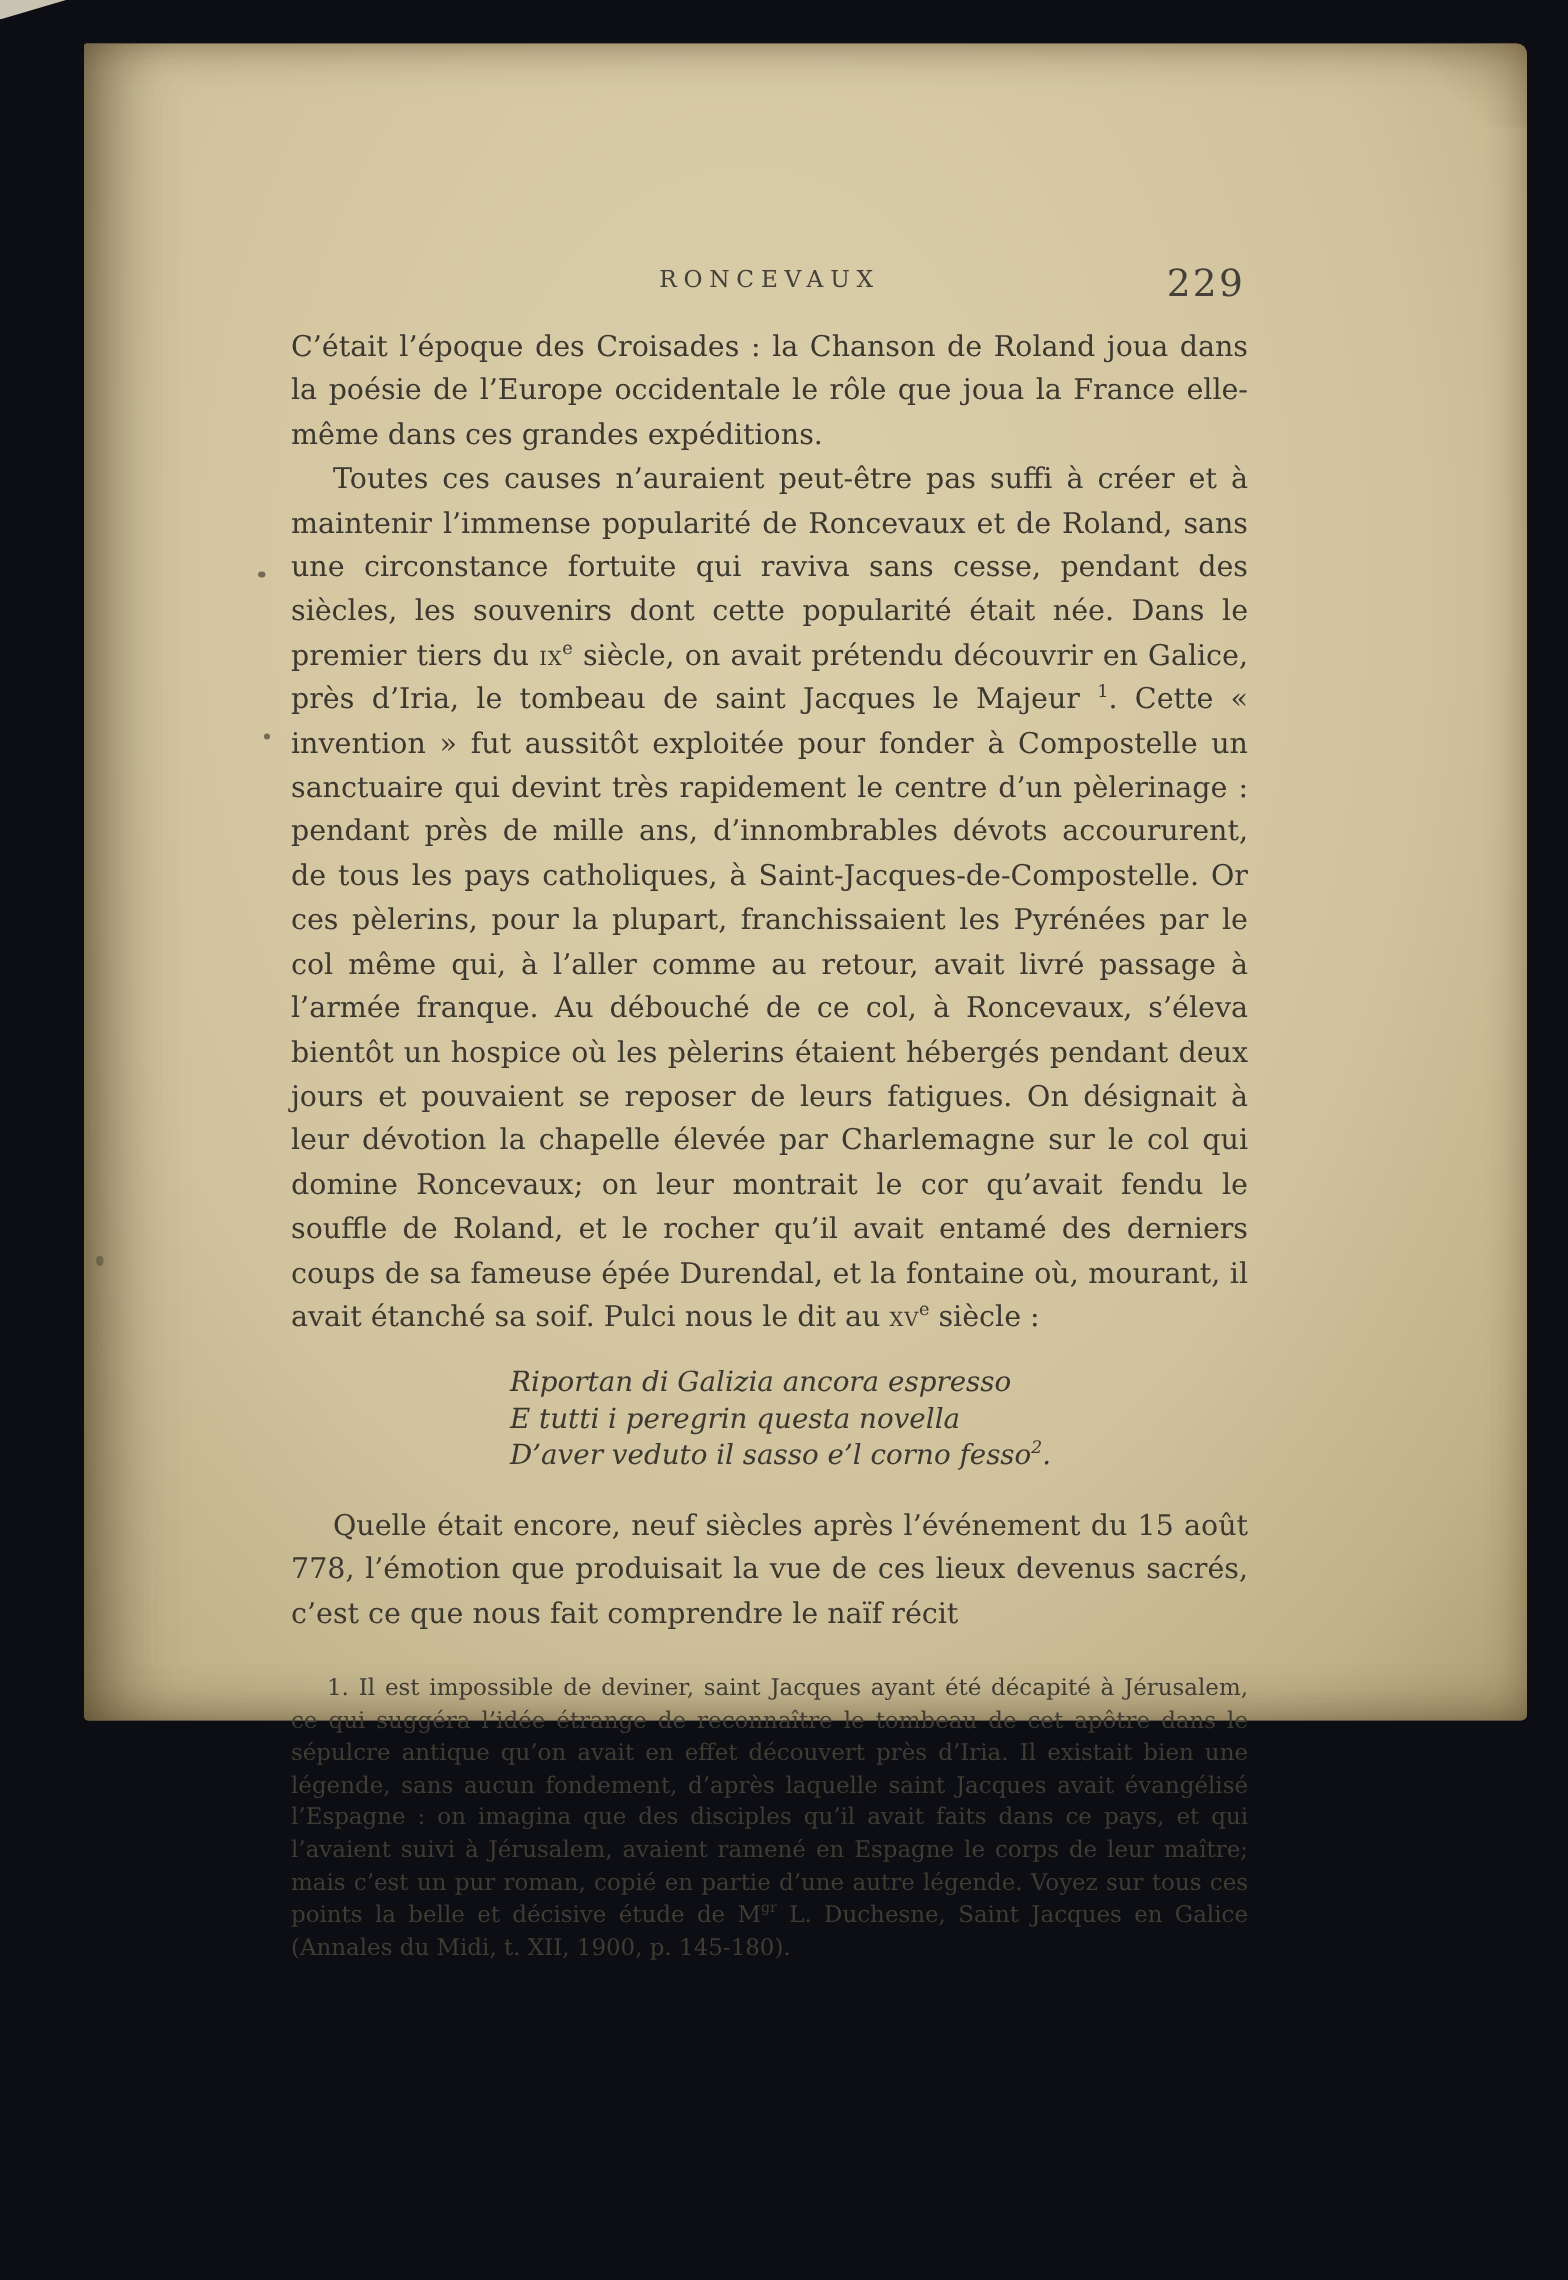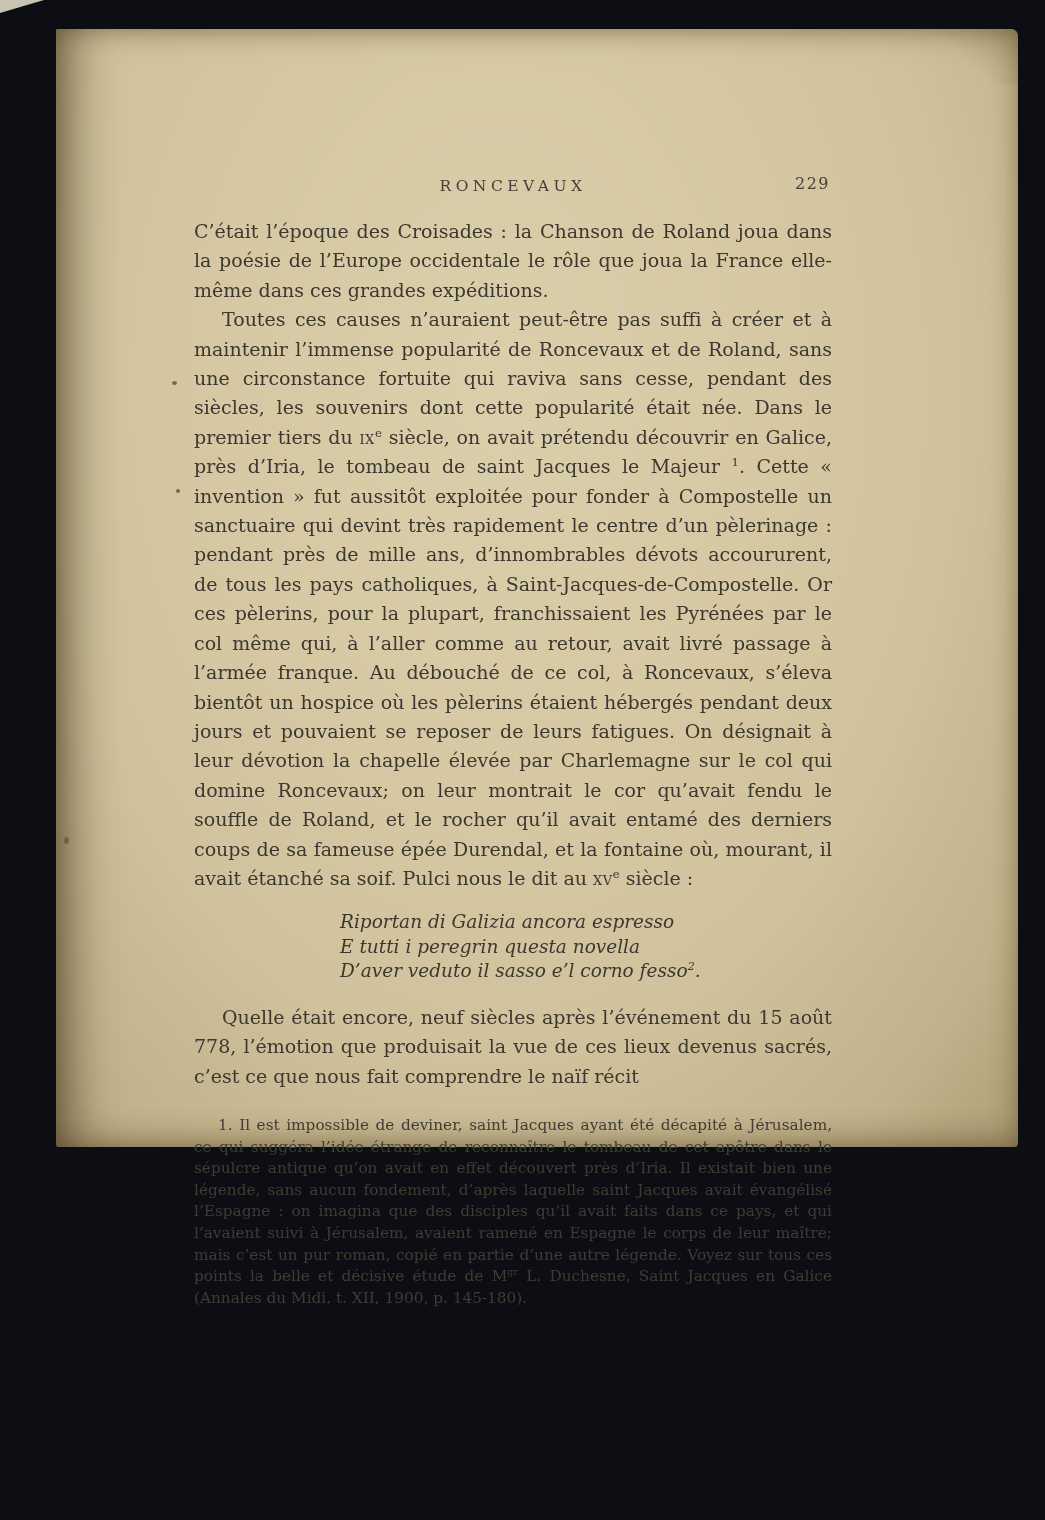--- a/index.html
+++ b/index.html
@@ -78,21 +78,21 @@
     color: #45413a;
   }
   .header-title {
     position: absolute; left: 50%; top: 2px;
     transform: translateX(-50%);
     font-size: 15.5px;
     letter-spacing: 4.5px;
   }
   .page-number {
     position: absolute; right: 2px; top: -1px;
-    font-size: 16px;
+    font-size: 25px;
     letter-spacing: 1.5px;
   }
 
   .body-text {
     font-size: 19px;
     line-height: 29.4px;
     text-align: justify;
   }
   .para { margin: 0; }
   .para.indent { text-indent: 28px; }

